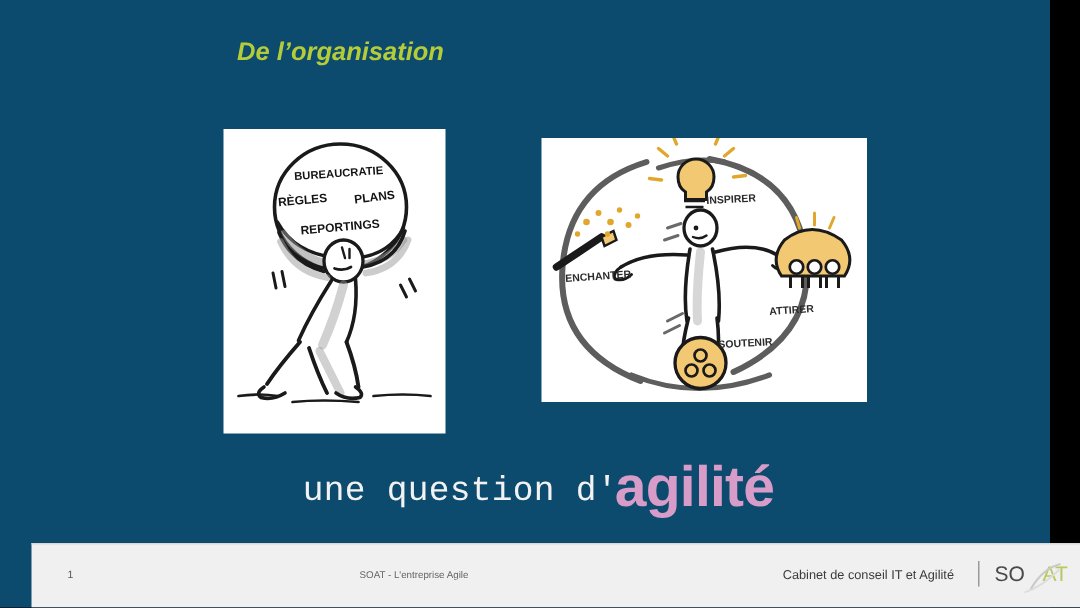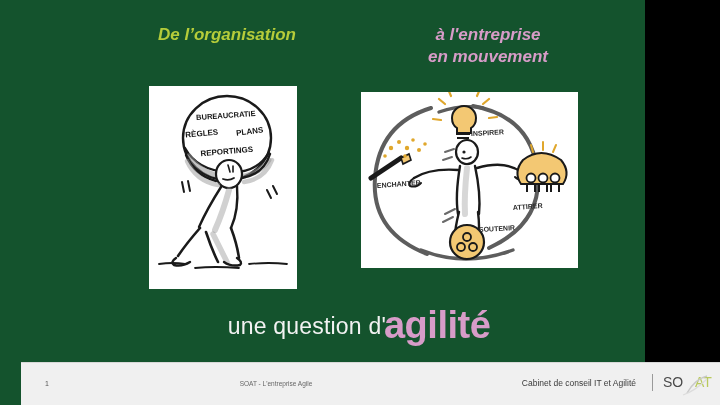--- a/index.html
+++ b/index.html
@@ -4,22 +4,22 @@
 <style>
   * { margin:0; padding:0; box-sizing:border-box; }
   html, body {
     width:720px; height:405px;
     background:#000;
     font-family:"Liberation Sans", sans-serif;
     overflow:hidden;
   }
   #slide {
     position:relative;
-    width:645px; height:405px;
-    background:#14532d;
+    width:700px; height:405px;
+    background:#0c4a6e;
   }
 
   
   .headline {
     position:absolute;
     font-style:italic;
     font-weight:bold;
     font-size:17px;
     line-height:22px;
     text-align:center;
@@ -45,20 +45,21 @@
     width:720px;
     text-align:center;
     white-space:nowrap;
   }
   #tagline-lead {
     color:#f2f2f2;
     font-size:23px;
     font-weight:300;
     letter-spacing:.2px;
     vertical-align:baseline;
+    font-family:Liberation Mono, monospace;
   }
   #tagline-accent {
     color:#d79cc8;
     font-size:38px;
     font-weight:bold;
     letter-spacing:-0.5px;
     vertical-align:baseline;
     position:relative;
     top:4px;
     left:-2px;
@@ -97,24 +98,20 @@
 </style>
 </head>
 <body>
 
 <div id="slide">
 
   <div id="headline-left" class="headline">
     <div>De l’organisation</div>
   </div>
 
-  <div id="headline-right" class="headline">
-    <div>à l'entreprise</div>
-    <div>en mouvement</div>
-  </div>
 
   <div id="picture-bureaucratic" class="picture">
     <svg class="sketch" viewBox="0 0 148 203">
       <g fill="none" stroke="#1a1a1a" stroke-linecap="round" stroke-linejoin="round">
 
         <ellipse cx="78" cy="52" rx="44" ry="42" stroke-width="2.4" fill="#ffffff"></ellipse>
         <path d="M36 62 q12 22 42 24 q30 2 42 -20" stroke-width="2.2" fill="none"></path>
 
         <path d="M40 70 q14 20 40 21 q28 1 40 -17" stroke-width="5" stroke="#8e8e8e" opacity=".55" fill="none"></path>
 

